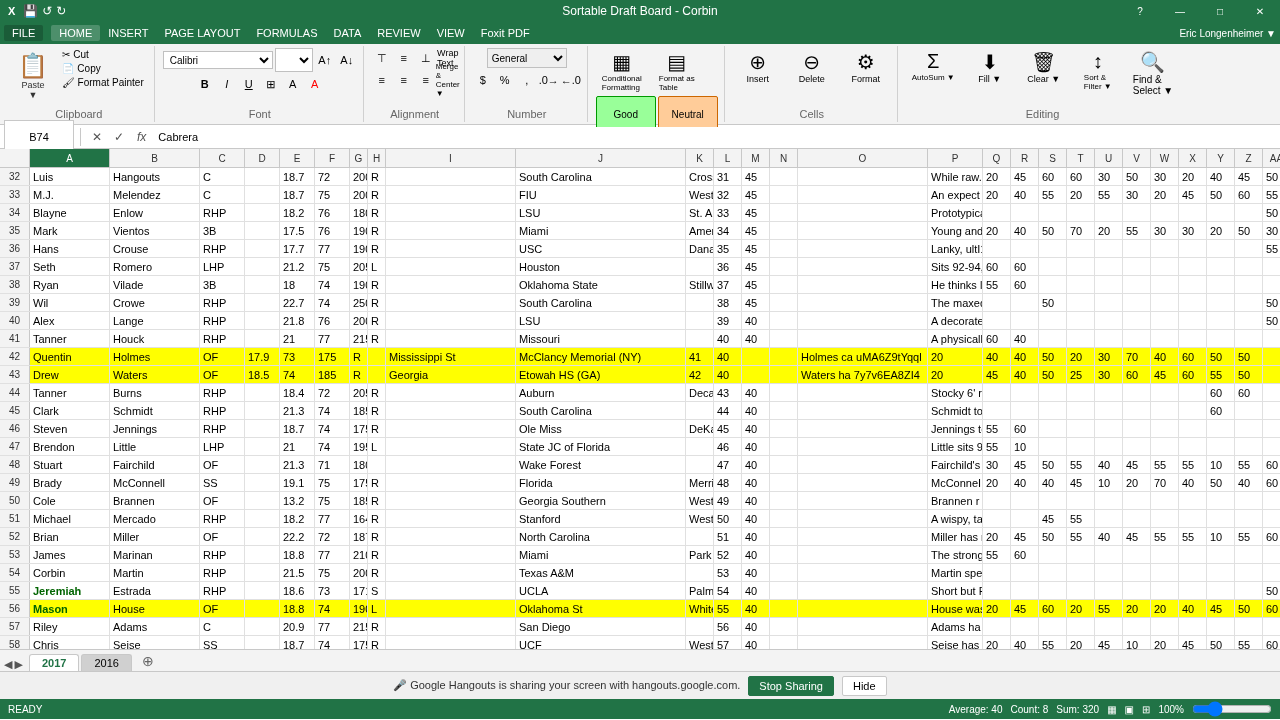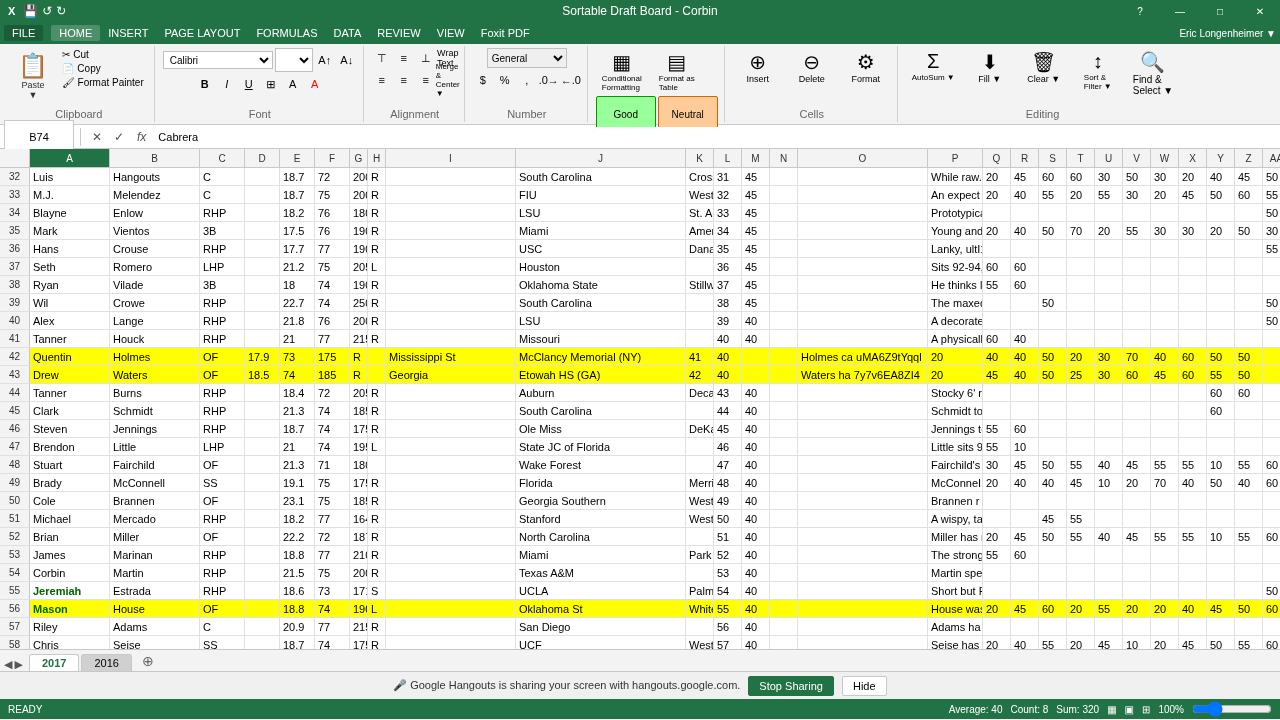--- a/index.html
+++ b/index.html
@@ -1113,21 +1113,21 @@
           <div class="cell col-y">50</div>
           <div class="cell col-z">40</div>
           <div class="cell col-aa">60</div>
         </div>
         <div class="grid-row">
           <div class="row-num">50</div>
           <div class="cell col-a">Cole</div>
           <div class="cell col-b">Brannen</div>
           <div class="cell col-c">OF</div>
           <div class="cell col-d"></div>
-          <div class="cell col-e">23.1</div>
+          <div class="cell col-e">13.2</div>
           <div class="cell col-f">75</div>
           <div class="cell col-g">185</div>
           <div class="cell col-h">R</div>
           <div class="cell col-i"></div>
           <div class="cell col-j">Georgia Southern</div>
           <div class="cell col-k">Westfield School (GA)</div>
           <div class="cell col-l">49</div>
           <div class="cell col-m">40</div>
           <div class="cell col-n"></div>
           <div class="cell col-o"></div>

